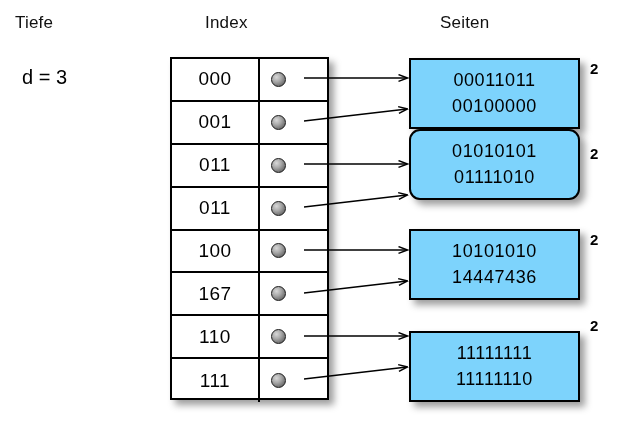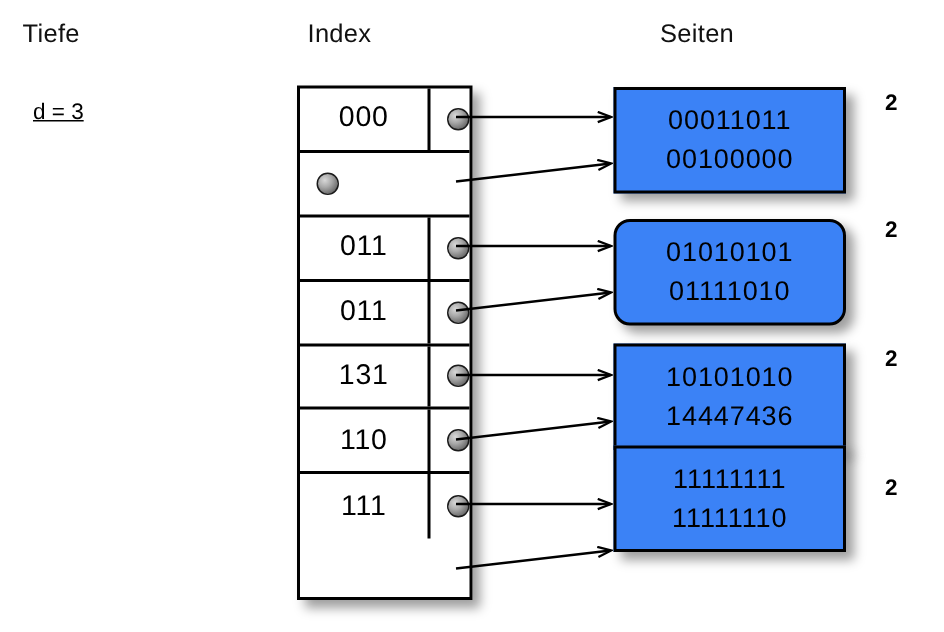--- a/index.html
+++ b/index.html
@@ -28,32 +28,31 @@
   }
   #head-tiefe  { left: 15px;  top: 13px; }
   #head-index  { left: 205px; top: 13px; }
   #head-seiten { left: 440px; top: 13px; }
 
   
   #depth-value {
     position: absolute;
     left: 22px;
     top: 66px;
-    font-size: 15px;
+    font-size: 20px;
     white-space: nowrap;
     color: #000000;
-    text-decoration: underline;
   }
 
   
   #index-table {
     position: absolute;
-    left: 198px;
+    left: 170px;
     top: 57px;
-    width: 117px;
+    width: 159px;
     height: 343px;
     border: 2px solid #000000;
     box-sizing: border-box;
     background: #ffffff;
     box-shadow: 5px 5px 7px rgba(0,0,0,0.38);
   }
   .index-row {
     position: relative;
     height: 42.875px;
     box-sizing: border-box;
@@ -86,25 +85,25 @@
     border-radius: 50%;
     border: 1px solid #1a1a1a;
     box-sizing: border-box;
     background: radial-gradient(circle at 35% 32%, #d8d8d8 0%, #a9a9a9 38%, #6e6e6e 75%, #565656 100%);
   }
 
   
   .page-box {
     position: absolute;
     left: 409px;
-    width: 155px;
+    width: 171px;
     height: 71px;
     border: 2px solid #000000;
     box-sizing: border-box;
-    background: #3b82f6;
+    background: #7dd3fc;
     box-shadow: 5px 5px 7px rgba(0,0,0,0.38);
     display: flex;
     flex-direction: column;
     align-items: center;
     justify-content: center;
   }
   .page-line {
     font-size: 18px;
     letter-spacing: 0.6px;
     line-height: 1.42;
@@ -140,42 +139,49 @@
   <div id="index-table">
 
     <div class="index-row">
       <div class="index-key">000</div>
       <div class="index-ptr">
         <span class="ptr-dot"></span>
       </div>
     </div>
 
     <div class="index-row">
+      <div class="index-key">001</div>
       <div class="index-ptr">
         <span class="ptr-dot"></span>
       </div>
     </div>
 
     <div class="index-row">
       <div class="index-key">011</div>
       <div class="index-ptr">
         <span class="ptr-dot"></span>
       </div>
     </div>
 
     <div class="index-row">
       <div class="index-key">011</div>
       <div class="index-ptr">
         <span class="ptr-dot"></span>
       </div>
     </div>
 
-
-    <div class="index-row">
-      <div class="index-key">131</div>
+    <div class="index-row">
+      <div class="index-key">100</div>
+      <div class="index-ptr">
+        <span class="ptr-dot"></span>
+      </div>
+    </div>
+
+    <div class="index-row">
+      <div class="index-key">167</div>
       <div class="index-ptr">
         <span class="ptr-dot"></span>
       </div>
     </div>
 
     <div class="index-row">
       <div class="index-key">110</div>
       <div class="index-ptr">
         <span class="ptr-dot"></span>
       </div>
@@ -189,33 +195,33 @@
     </div>
 
   </div>
 
   <div class="page-box" style="top:58px;">
     <div class="page-line">00011011</div>
     <div class="page-line">00100000</div>
   </div>
   <div class="page-depth" style="top:60px;">2</div>
 
-  <div class="page-box" style="top:146px;border-radius:11px;">
+  <div class="page-box" style="top:129px;border-radius:11px;">
     <div class="page-line">01010101</div>
     <div class="page-line">01111010</div>
   </div>
   <div class="page-depth" style="top:145px;">2</div>
 
   <div class="page-box" style="top:229px;text-align:center;">
     <div class="page-line">10101010</div>
     <div class="page-line">14447436</div>
   </div>
   <div class="page-depth" style="top:231px;">2</div>
 
-  <div class="page-box" style="top:297px;">
+  <div class="page-box" style="top:331px;">
     <div class="page-line">11111111</div>
     <div class="page-line">11111110</div>
   </div>
   <div class="page-depth" style="top:317px;">2</div>
 
   <svg id="arrow-layer" viewBox="0 0 629 421">
     <defs>
       <marker id="ah" markerWidth="11" markerHeight="11" refX="9.5" refY="4" orient="auto" markerUnits="userSpaceOnUse">
         <path d="M1,0.6 L10,4 L1,7.4" fill="none" stroke="#000000" stroke-width="1.5"></path>
       </marker>

